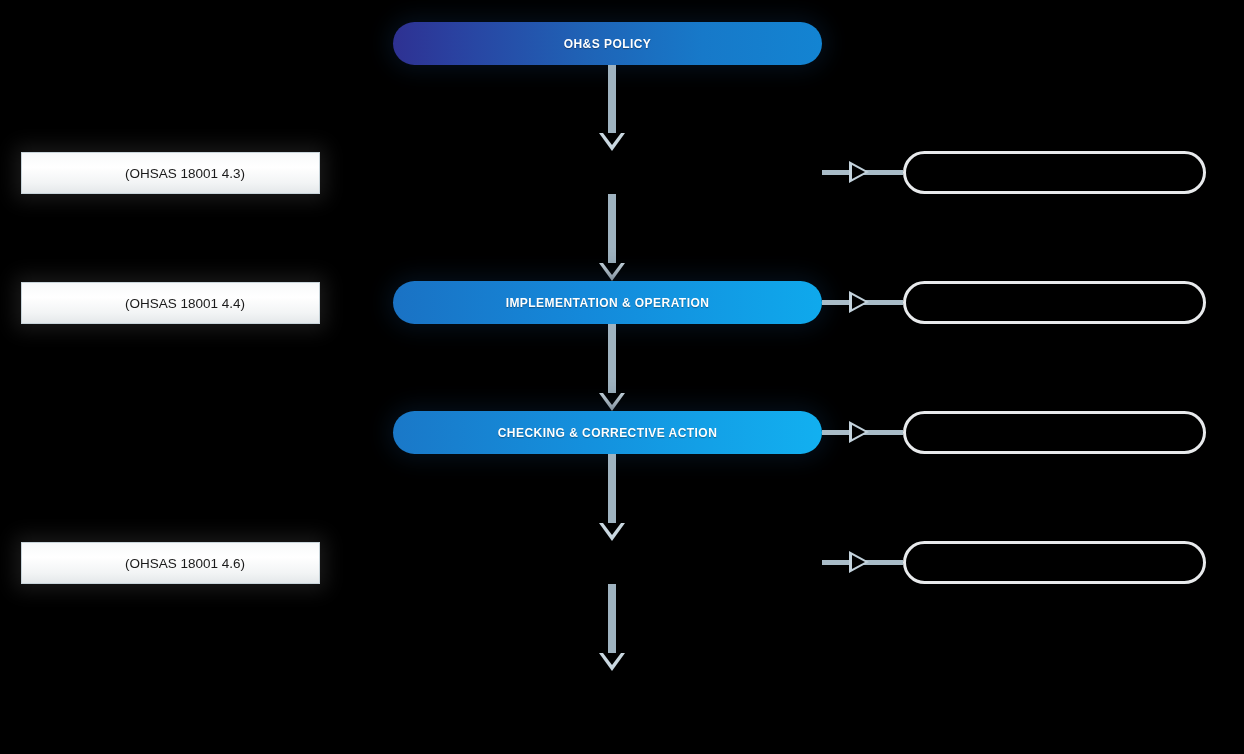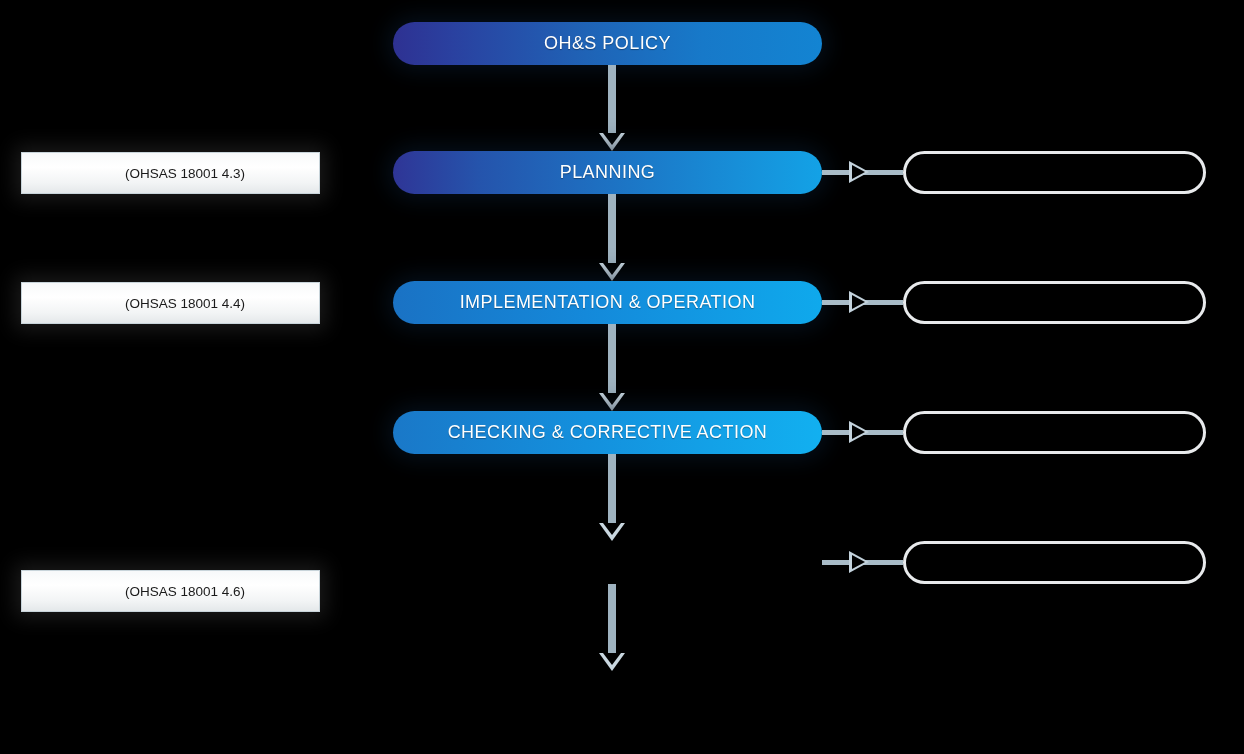--- a/index.html
+++ b/index.html
@@ -30,22 +30,22 @@
     height: 43px;
     border-radius: 22px;
     display: flex;
     align-items: center;
     justify-content: center;
     box-sizing: border-box;
     box-shadow: 0 0 22px 6px rgba(10,28,48,0.55);
   }
   .stage-pill .stage-label {
     color: #ffffff;
-    font-size: 18px;
-    font-weight: normal;
+    font-size: 12px;
+    font-weight: bold;
     letter-spacing: 0.45px;
     text-align: center;
     white-space: nowrap;
     text-shadow: 0 1px 1px rgba(0,0,0,0.35);
   }
 
   .grad-dark  { background: linear-gradient(to right, #2e3192 0%, #2a41a0 14%, #1f63b6 45%, #1779c9 72%, #1384d2 100%); }
   .grad-mid   { background: linear-gradient(to right, #2f3596 0%, #2554ac 20%, #1c76c6 55%, #13a2e6 100%); }
   .grad-light { background: linear-gradient(to right, #1a72c4 0%, #1489da 45%, #0fa9ec 100%); }
   .grad-light2{ background: linear-gradient(to right, #1a78c8 0%, #1490dd 45%, #12b0f0 100%); }
@@ -166,23 +166,20 @@
       <span class="stage-label">OH&amp;S POLICY</span>
     </div>
     <div class="v-connector" style="top: 65px; height: 86px;">
       <div class="v-line" style="height: 70px;"></div>
       <div class="v-head" style="top: 68px;"></div>
       <div class="v-head-inner" style="top: 68px;"></div>
     </div>
     <div class="note-box" style="top: 152px;">
       <span class="note-label">(OHSAS 18001 4.3)</span>
     </div>
-    <div class="stage-pill grad-mid" style="top: 151px;">
-      <span class="stage-label">PLANNING</span>
-    </div>
     <div class="h-connector" style="top: 151px;">
       <div class="h-line"></div>
       <div class="h-head"></div>
       <div class="h-head-inner"></div>
     </div>
     <div class="detail-pill" style="top: 151px;">
       <span class="detail-label"></span>
     </div>
     <div class="v-connector" style="top: 194px; height: 87px;">
       <div class="v-line" style="height: 71px;"></div>
@@ -217,21 +214,21 @@
       <div class="h-head-inner"></div>
     </div>
     <div class="detail-pill" style="top: 411px;">
       <span class="detail-label"></span>
     </div>
     <div class="v-connector" style="top: 454px; height: 87px;">
       <div class="v-line" style="height: 71px;"></div>
       <div class="v-head" style="top: 69px;"></div>
       <div class="v-head-inner" style="top: 69px;"></div>
     </div>
-    <div class="note-box" style="top: 570px; text-align: right;">
+    <div class="note-box" style="top: 542px; text-align: right;">
       <span class="note-label">(OHSAS 18001 4.6)</span>
     </div>
     <div class="h-connector" style="top: 541px;">
       <div class="h-line"></div>
       <div class="h-head"></div>
       <div class="h-head-inner"></div>
     </div>
     <div class="detail-pill" style="top: 541px;">
       <span class="detail-label"></span>
     </div>

